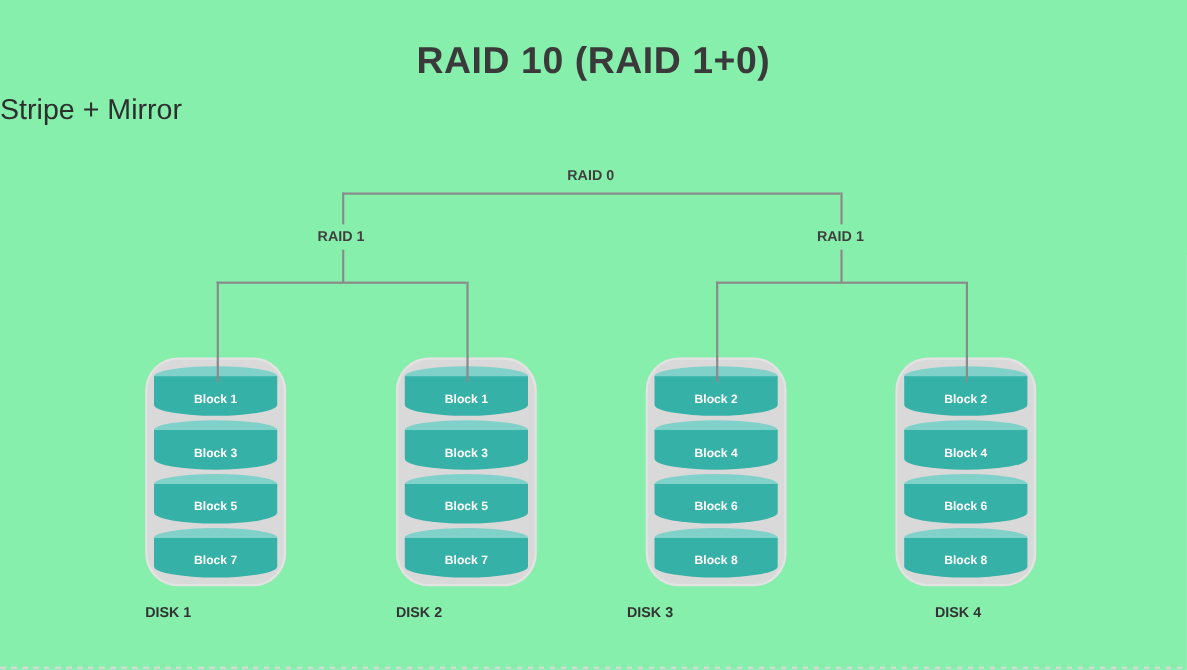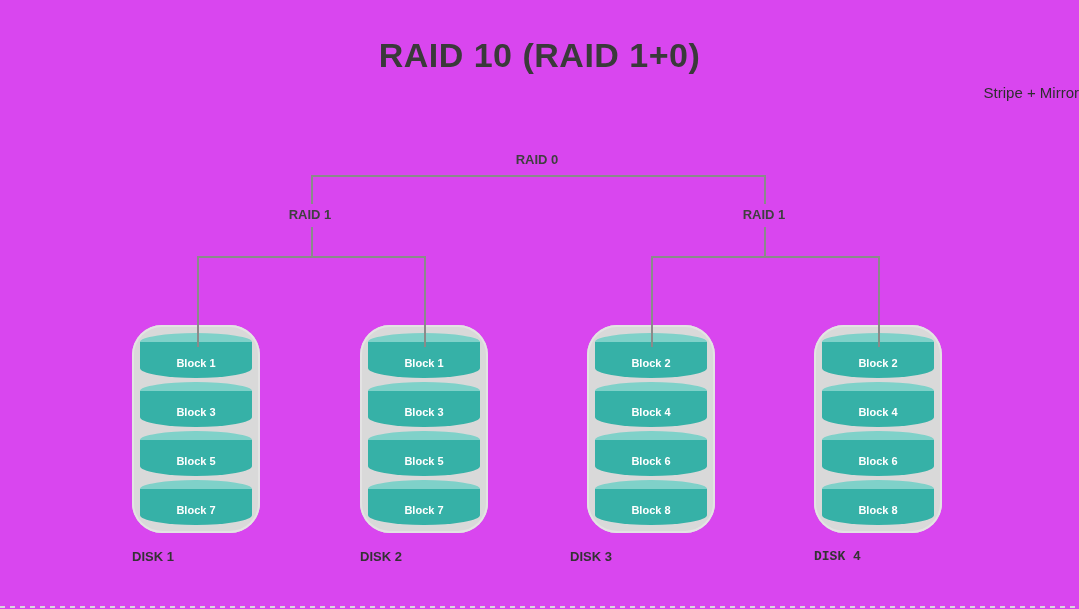--- a/index.html
+++ b/index.html
@@ -1,39 +1,39 @@
 <!DOCTYPE html>
 <html><head>
 <meta charset="utf-8">
 <style>
   html, body { margin: 0; padding: 0; background: #ffffff; }
   .page {
     position: relative;
     width: 1079px;
     height: 609px;
-    background: #d946ef;
+    background: #86efac;
     overflow: hidden;
     font-family: "Liberation Sans", sans-serif;
   }
 
   
   .title {
     position: absolute;
     top: 36px; left: 0; width: 100%;
     text-align: center;
     font-size: 34px;
     font-weight: 700;
     letter-spacing: 0.5px;
     color: #3a3a3a;
   }
   .subtitle {
     position: absolute;
     top: 84px; left: 0; width: 100%;
-    text-align: right;
-    font-size: 15px;
+    text-align: left;
+    font-size: 26px;
     font-weight: 400;
     color: #2e2e2e;
   }
 
   
   .line {
     position: absolute;
     background: #8a8a8a;
     z-index: 3;
   }
@@ -250,17 +250,17 @@
         </div>
       </div>
       <div class="block">
         <div class="block-top"></div>
         <div class="block-body">
           <span class="block-label">Block 8</span>
         </div>
       </div>
     </div>
   </div>
-  <div class="disk-name" style="left:814px;font-family:Liberation Mono, monospace;">DISK 4</div>
+  <div class="disk-name" style="left:850px;">DISK 4</div>
 
   <div class="bottom-dashes"></div>
 
 </div>
 
 </body></html>

